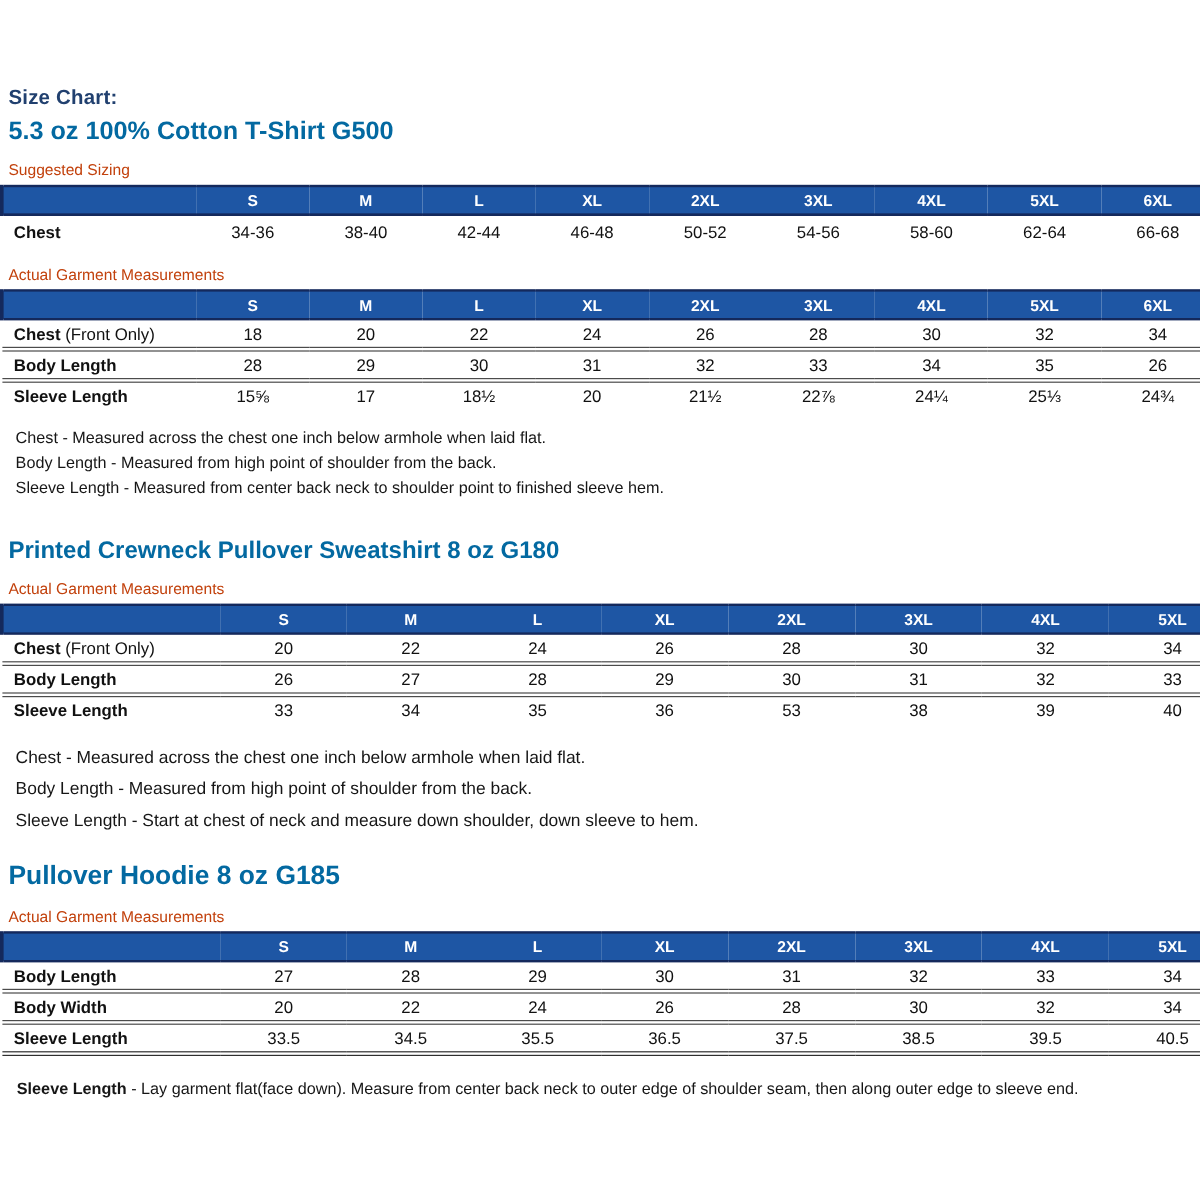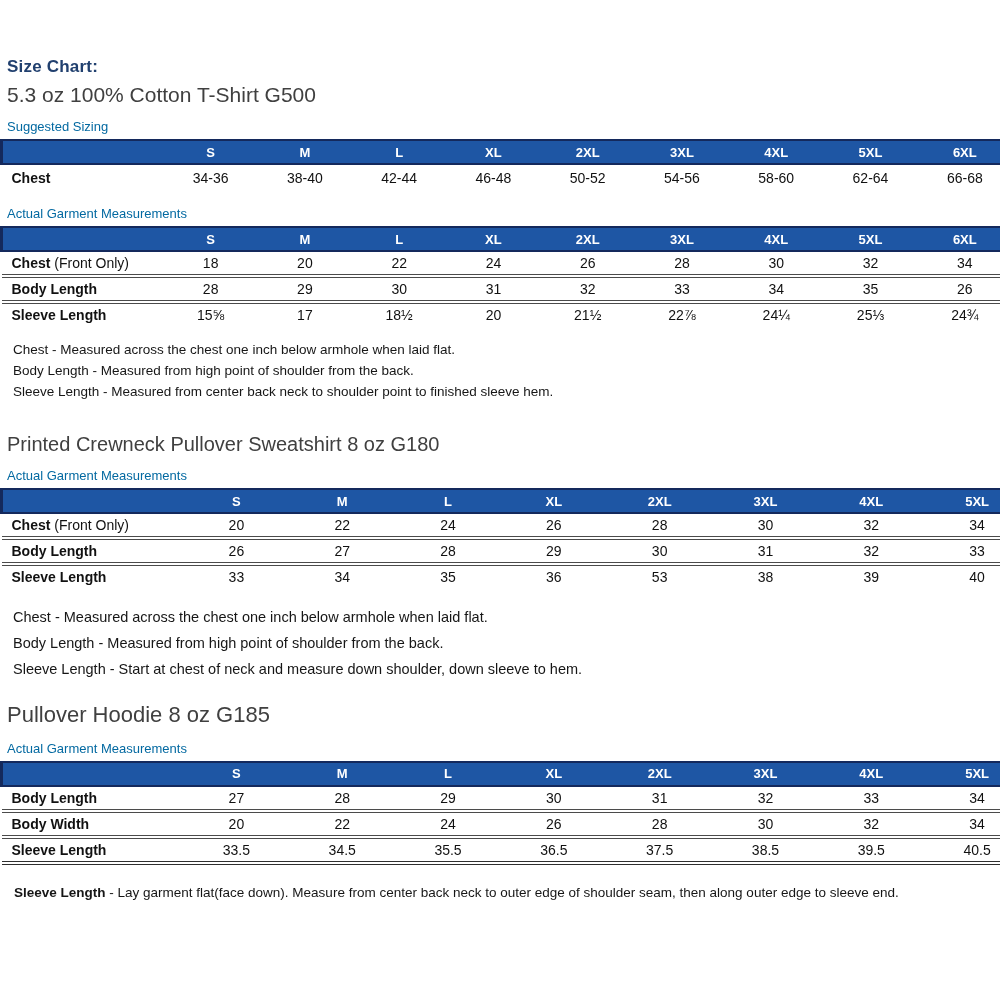--- a/index.html
+++ b/index.html
@@ -2,37 +2,37 @@
 <html><head>
 <meta charset="utf-8">
 <style>
   html,body{margin:0;padding:0;}
   body{
     width:1000px;height:1000px;overflow:hidden;
     background:#ffffff;color:#161616;
     font-family:"Liberation Sans","DejaVu Sans",sans-serif;
     -webkit-font-smoothing:antialiased;
   }
-  .page{padding-top:57px;}
+  .page{padding-top:72px;}
 
   .kicker{
     margin:0 0 2px 7px;
     font-size:17px;font-weight:bold;color:#21406f;letter-spacing:.2px;
   }
   .section-title{
     margin:0 0 0 7px;
-    font-weight:normal;color:#404040;line-height:1.2;
+    font-weight:bold;color:#0369a1;line-height:1.2;
   }
   .s0 .section-title{font-size:21px;margin-top:5px;}
   .s1 .section-title{font-size:20px;margin-top:30px;}
   .s2 .section-title{font-size:22px;margin-top:20px;}
 
   .caption{
     margin:12px 0 3px 7px;
-    font-size:13px;color:#0369a1;
+    font-size:13px;color:#c2410c;
   }
   .caption.tight{margin-top:15px;}
 
   .table-clip{width:1000px;overflow:hidden;}
   table.size-table{border-collapse:collapse;table-layout:fixed;margin-top:2px;}
   table.cols9{width:1012px;}
   table.cols8{width:1030px;}
   table.cols9 col.c-label{width:162px;}
   table.cols8 col.c-label{width:182px;}
 

